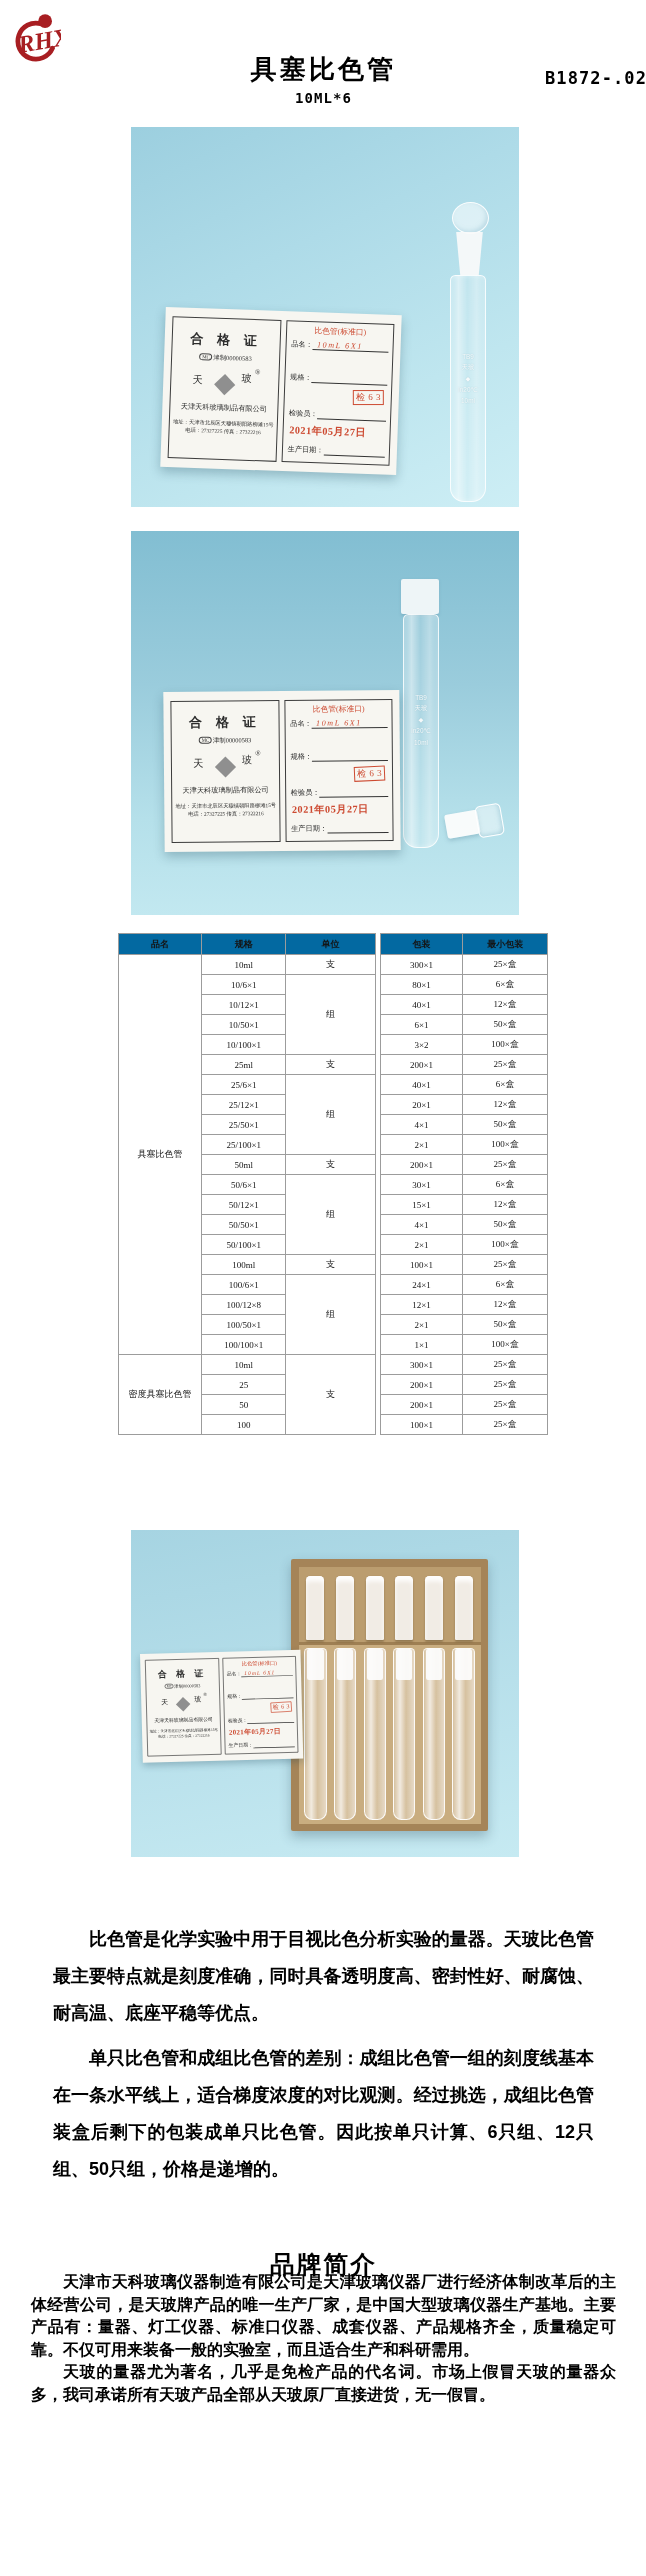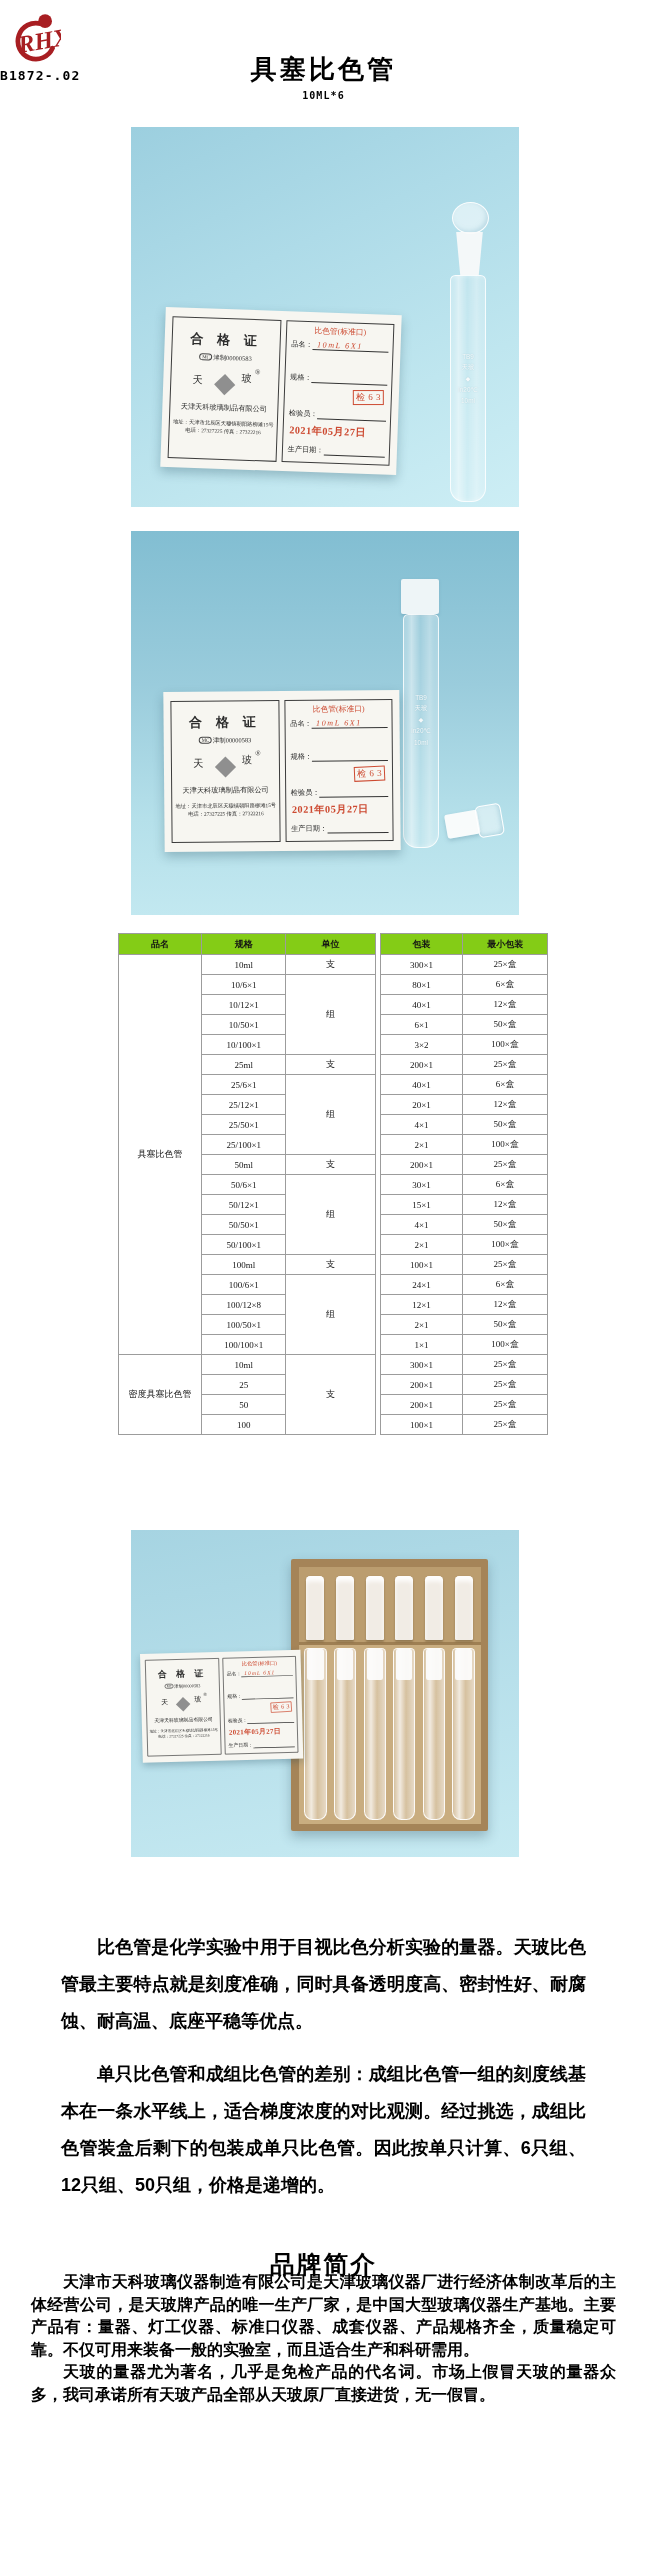--- a/index.html
+++ b/index.html
@@ -3,24 +3,24 @@
 <meta charset="utf-8">
 <style>
   html,body{margin:0;padding:0;background:#ffffff;}
   .page{position:relative;width:647px;height:2576px;background:#fff;overflow:hidden;
         font-family:"Liberation Sans","DejaVu Sans",sans-serif;color:#000;}
 
   
   .logo{position:absolute;left:7.5px;top:9.6px;width:53px;height:53px;}
   .page-title{position:absolute;left:0;top:35px;width:100%;text-align:center;
               font-size:26px;font-weight:900;letter-spacing:3.2px;}
-  .model{position:absolute;left:0;top:68px;width:100%;text-align:left;
-         font-family:"DejaVu Sans Mono",monospace;font-size:13px;font-weight:700;letter-spacing:1.1px;}
+  .model{position:absolute;left:0;top:68px;width:100%;text-align:right;
+         font-family:"DejaVu Sans Mono",monospace;font-size:17px;font-weight:700;letter-spacing:1.1px;}
   .size{position:absolute;left:0;top:90px;width:100%;text-align:center;
-        font-family:"DejaVu Sans Mono",monospace;font-size:10px;font-weight:700;letter-spacing:1.1px;}
+        font-family:"DejaVu Sans Mono",monospace;font-size:14px;font-weight:700;letter-spacing:1.1px;}
 
   
   .photo{position:absolute;left:131px;width:388px;overflow:hidden;}
   .photo1{top:127px;height:380px;background:linear-gradient(155deg,#9ccfdf 0%,#aedbe8 35%,#bfe6ef 70%,#cdeef5 100%);}
   .photo2{top:531px;height:384px;background:linear-gradient(180deg,#82bed2 0%,#9accdc 40%,#b5e0ea 75%,#c2e8f0 100%);}
   .photo3{top:1530px;height:327px;background:linear-gradient(170deg,#a6d4e2 0%,#b8e0eb 55%,#c6eaf2 100%);}
 
   
   .tube-body{position:absolute;border:0.5px solid rgba(255,255,255,.85);
      background:linear-gradient(90deg,rgba(255,255,255,.12),rgba(255,255,255,.5) 22%,rgba(255,255,255,.14) 48%,rgba(255,255,255,.38) 76%,rgba(255,255,255,.12));
@@ -86,29 +86,29 @@
   .pk-tube{width:20.3px;height:100%;background:linear-gradient(90deg,rgba(255,255,255,.25),rgba(255,255,255,.75) 30%,rgba(255,255,255,.25) 60%,rgba(255,255,255,.55));
            border:0.5px solid rgba(255,255,255,.9);border-radius:4.3px 4.3px 8.6px 8.6px;position:relative;}
   .pk-neck{position:absolute;top:0;left:10%;width:80%;height:18%;background:rgba(252,252,252,.95);border-radius:2.1px;}
 
   
   .spec-table{position:absolute;left:118px;top:933px;display:flex;gap:4.3px;}
   .spec-table table{border-collapse:collapse;table-layout:fixed;
       font-family:"Liberation Serif","DejaVu Serif",serif;font-size:9px;color:#141414;}
   .spec-table th,.spec-table td{border:0.5px solid #9c9c9c;text-align:center;vertical-align:middle;
       padding:0 1.1px;overflow:hidden;}
-  .spec-table th{height:20px;background:#84cc16;font-weight:700;font-size:9px;}
+  .spec-table th{height:20px;background:#0369a1;font-weight:700;font-size:9px;}
   .spec-table td{height:19px;font-weight:400;}
 
   
   .big-h{position:absolute;left:0;width:100%;text-align:center;font-size:24.6px;font-weight:900;letter-spacing:2.1px;}
   .h-pack{top:1463px;} .h-intro{top:1869px;} .h-brand{top:2228px;}
   .intro-text{position:absolute;left:45px;top:1913px;width:557px;font-size:18px;font-weight:700;
               line-height:37px;text-align:justify;}
-  .intro-text p{margin:16px;text-indent:2em;}
+  .intro-text p{margin:8px;text-indent:2em;}
   .brand-text{position:absolute;left:31px;top:2271px;width:585px;font-size:16px;font-weight:700;
               line-height:22.5px;text-align:justify;}
   .brand-text p{margin:0;text-indent:2em;}
 </style>
 </head>
 <body>
 
 <div class="page">
 
   <svg class="logo" viewBox="0 0 100 100">

